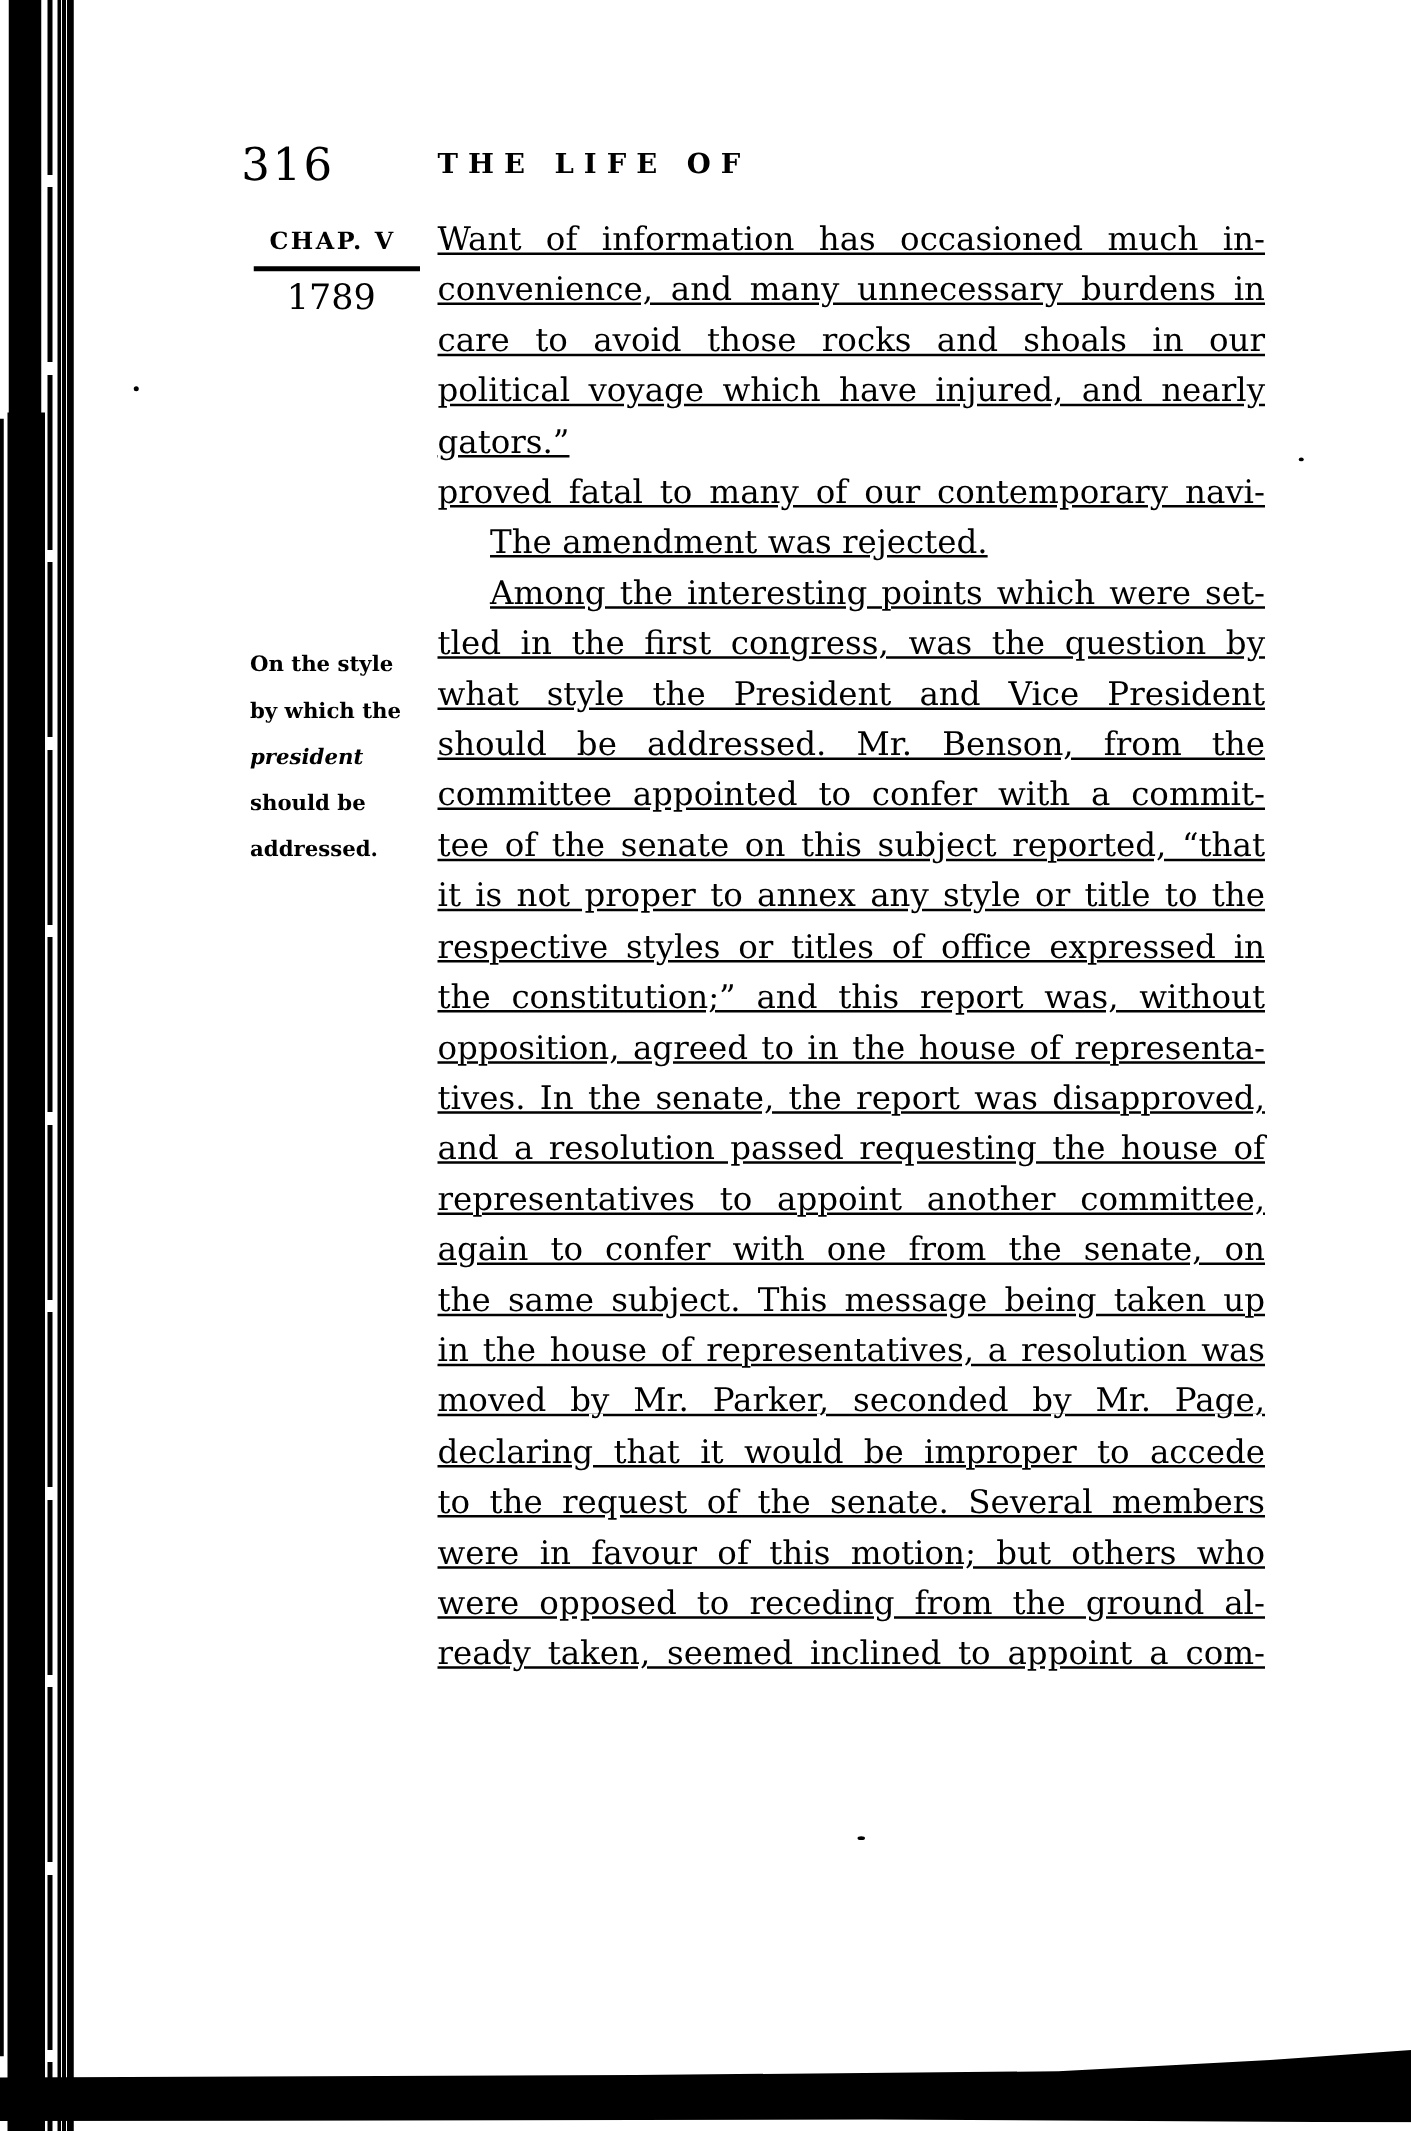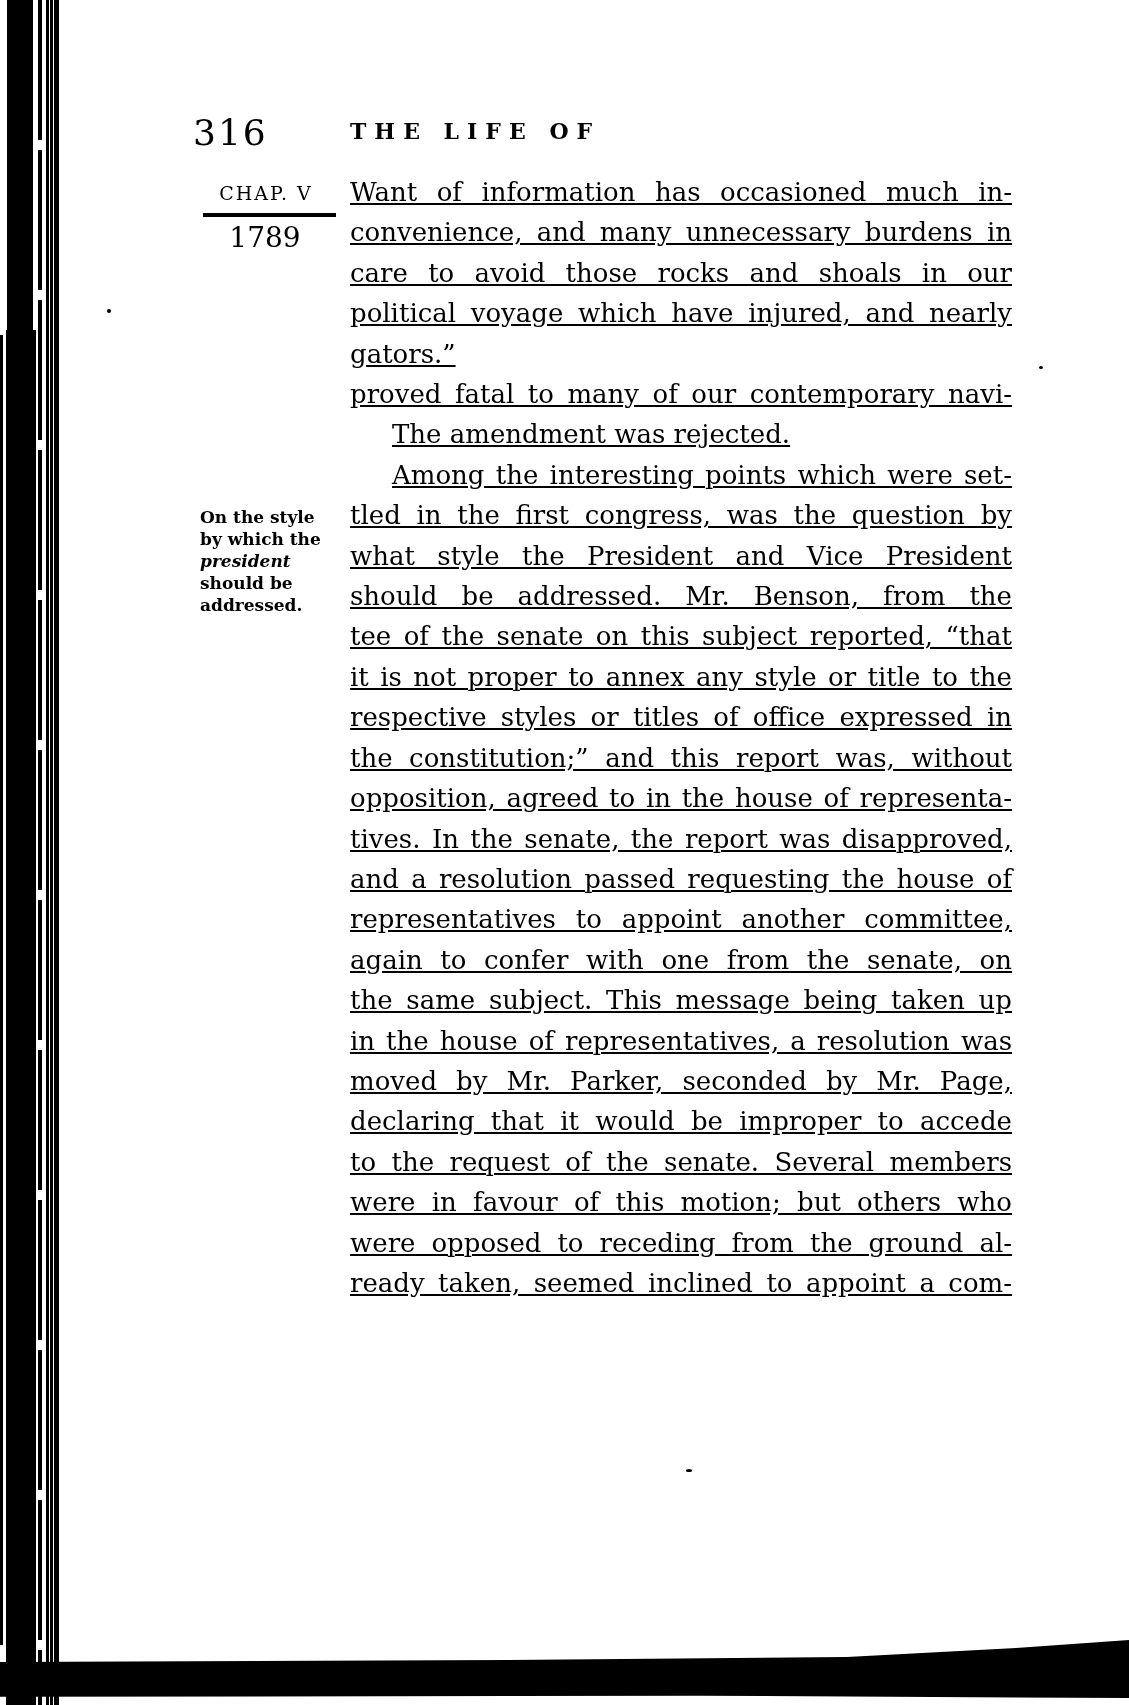--- a/index.html
+++ b/index.html
@@ -36,35 +36,35 @@
     font-size: 36px; letter-spacing: 2px;
   }
   .running-header {
     position: absolute; left: 350px; top: 118px; width: 662px;
     text-align: left; font-size: 22px; letter-spacing: 8px; font-weight: bold;
   }
 
   
   .chapter-label {
     position: absolute; left: 200px; top: 182px; width: 132px;
-    text-align: center; font-size: 19px; font-weight: normal; letter-spacing: 2px;
+    text-align: center; font-size: 19px; font-weight: bold; letter-spacing: 2px;
   }
   .chapter-rule {
     position: absolute; left: 203px; top: 213px; width: 133px; height: 4px;
     background: #000;
   }
   .year-label {
     position: absolute; left: 200px; top: 221px; width: 130px;
     text-align: center; font-size: 28px;
   }
   .sidenote {
     position: absolute; left: 200px; top: 506px; width: 140px;
     font-size: 17px; line-height: 22px; font-weight: bold;
   }
-  .sidenote .line { white-space: nowrap; }
+  .sidenote .line { white-space: nowrap; margin-top: 15px; }
   .sidenote .it { font-style: italic; }
 
   
   .body-col {
     position: absolute; left: 350px; top: 172px; width: 662px;
     font-size: 26px; line-height: 40.4px;
   }
   .body-col .line { white-space: nowrap; text-decoration: underline; }
   .body-col .line.j {
     white-space: normal;
@@ -110,20 +110,21 @@
       <div class="line j">convenience, and many unnecessary burdens in</div>
       <div class="line j">care to avoid those rocks and shoals in our</div>
       <div class="line j">political voyage which have injured, and nearly</div>
       <div class="line">gators.”</div>
       <div class="line j">proved fatal to many of our contemporary navi-</div>
       <div class="line indent">The amendment was rejected.</div>
       <div class="line indent j">Among the interesting points which were set-</div>
       <div class="line j">tled in the first congress, was the question by</div>
       <div class="line j">what style the President and Vice President</div>
       <div class="line j">should be addressed.  Mr. Benson, from the</div>
+      <div class="line j">committee appointed to confer with a commit-</div>
       <div class="line j">tee of the senate on this subject reported, “that</div>
       <div class="line j">it is not proper to annex any style or title to the</div>
       <div class="line j">respective styles or titles of office expressed in</div>
       <div class="line j">the constitution;” and this report was, without</div>
       <div class="line j">opposition, agreed to in the house of representa-</div>
       <div class="line j">tives.  In the senate, the report was disapproved,</div>
       <div class="line j">and a resolution passed requesting the house of</div>
       <div class="line j">representatives to appoint another committee,</div>
       <div class="line j">again to confer with one from the senate, on</div>
       <div class="line j">the same subject.  This message being taken up</div>

